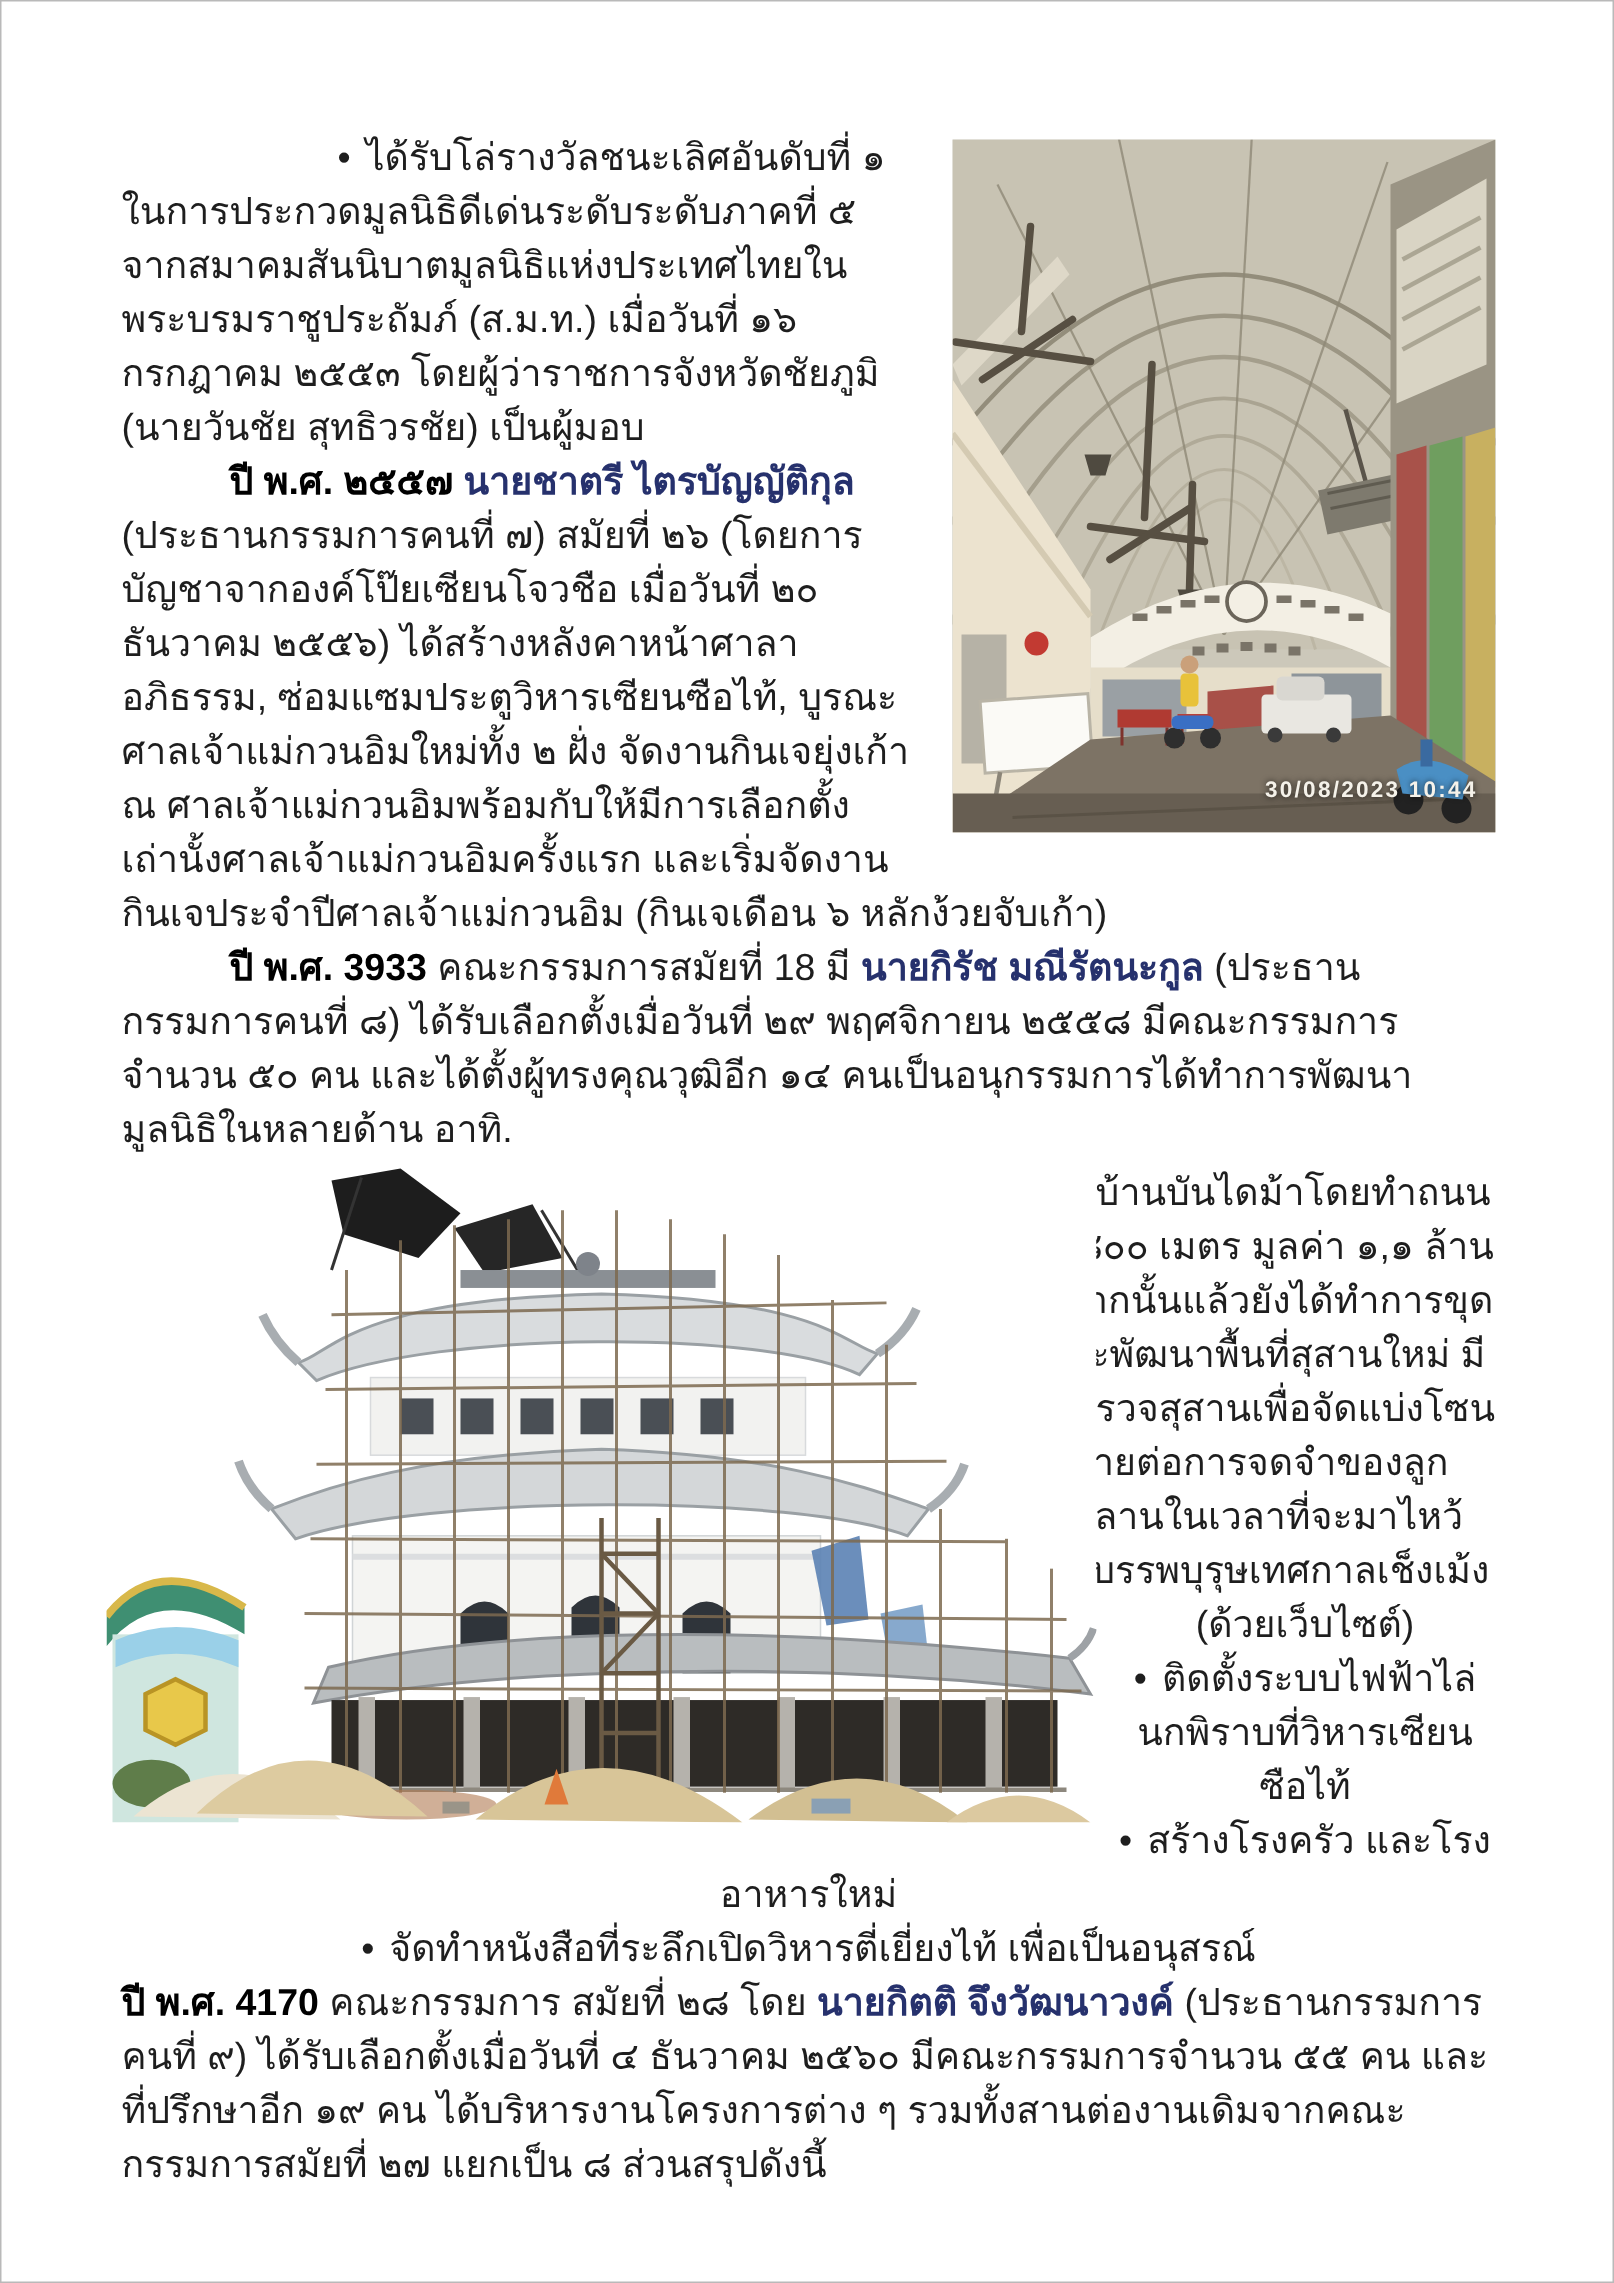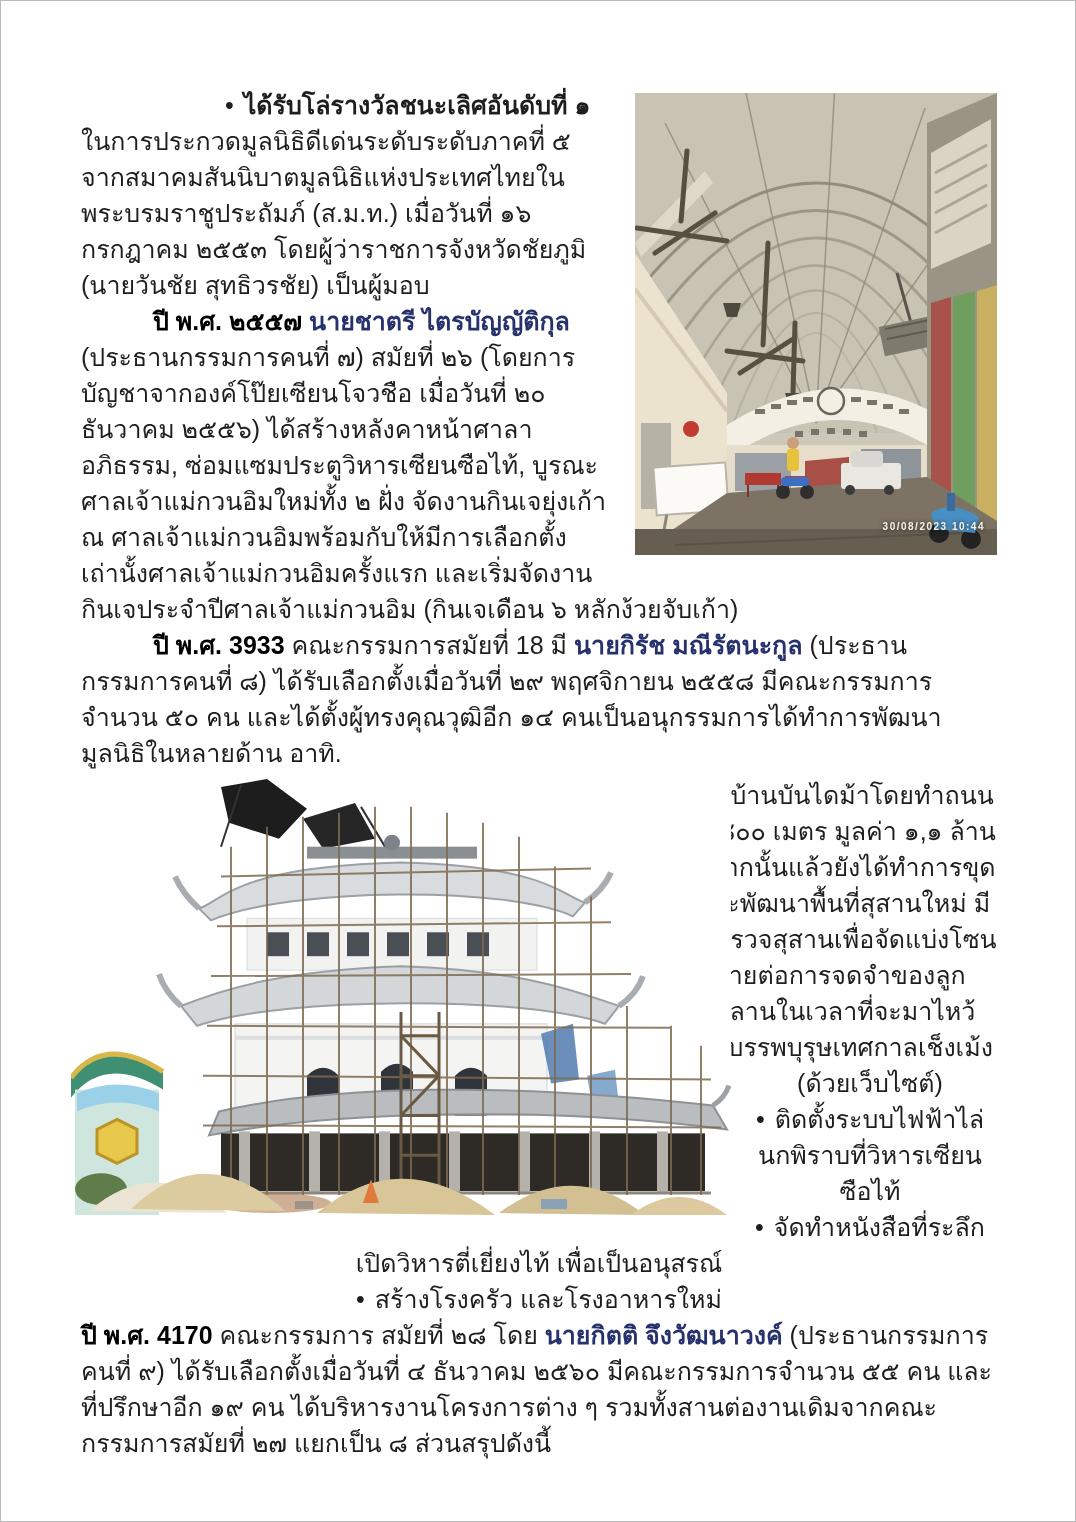--- a/index.html
+++ b/index.html
@@ -9,38 +9,38 @@
     font-family:"Liberation Sans",sans-serif;color:#1e1e1e;
     font-size:25px;line-height:36px;overflow:hidden;
   }
   .flow{padding:0 78px 0 80px;}
   .top{padding-top:86px;}
   .mid{padding-top:6px;}
   p.para{margin:0;}
   .indent{text-indent:72px;}
   .red{color:#000000;font-weight:bold;}
   .navy{color:#26316d;font-weight:bold;}
-  .bold{font-weight:bold;}
+  .bold{font-weight:normal;}
   .blt{display:inline-block;margin-right:10px;}
   .blt-line{margin:0;text-align:center;}
   figure{margin:0;}
   .photo1{
     float:right;width:362px;height:462px;margin:6px 0 12px 22px;
     position:relative;background:#ccc8ba;overflow:hidden;
   }
   .photo2{
     float:left;width:660px;height:438px;margin:0 12px 6px -10px;
     position:relative;
     shape-outside:polygon(0% 0%,33% 0%,51% 9%,59% 18%,72% 26%,77% 34%,79% 43%,86% 51%,95% 65%,100% 78%,100% 100%,0% 100%);
     shape-margin:12px;
   }
   .photo1 svg,.photo2 svg{display:block;width:100%;height:100%;}
   .stamp{
     position:absolute;right:12px;bottom:10px;color:#f5f2ea;
-    font-weight:bold;font-size:10px;letter-spacing:1.5px;
+    font-weight:bold;font-size:15px;letter-spacing:1.5px;
     text-shadow:0 0 4px rgba(0,0,0,.75);font-family:"Liberation Sans",sans-serif;
   }
 </style>
 </head>
 <body>
 
 <div class="page">
 
   <section class="flow top">
 
@@ -280,20 +280,20 @@
         <path d="M428 438 Q502 382 574 440 Z" fill="#d2bf92"></path>
         <path d="M560 440 Q608 404 656 440 Z" fill="#dcc9a0"></path>
         <polygon points="300,404 308,428 292,428" fill="#e07a3a"></polygon>
         <rect x="470" y="424" width="26" height="10" fill="#8aa0b4"></rect>
         <rect x="224" y="426" width="18" height="8" fill="#9a9488"></rect>
       </svg>
     </figure>
 
     <p class="blt-line"><span class="blt">•</span><span>สร้างถนนทางเข้าสุสานฝั่งบ้านบันไดม้าโดยทำถนนลาดยางขนาด ๘ คูณ ๘๐๐ เมตร มูลค่า ๑,๑ ล้านบาทเศษ  นอกจากนั้นแล้วยังได้ทำการขุดลอกสระและพัฒนาพื้นที่สุสานใหม่  มีการออกสำรวจสุสานเพื่อจัดแบ่งโซนให้ง่ายต่อการจดจำของลูกหลานในเวลาที่จะมาไหว้บรรพบุรุษเทศกาลเช็งเม้ง (ด้วยเว็บไซต์)</span></p>
     <p class="blt-line"><span class="blt">•</span><span>ติดตั้งระบบไฟฟ้าไล่นกพิราบที่วิหารเซียนซือไท้</span></p>
+    <p class="blt-line"><span class="blt">•</span><span>สร้างโรงครัว และโรงอาหารใหม่</span></p>
     <p class="blt-line"><span class="blt">•</span><span>จัดทำหนังสือที่ระลึกเปิดวิหารตี่เยี่ยงไท้ เพื่อเป็นอนุสรณ์</span></p>
-    <p class="blt-line"><span class="blt">•</span><span>สร้างโรงครัว และโรงอาหารใหม่</span></p>
 
     <p class="para"><span class="red">ปี พ.ศ. 4170</span> <span>คณะกรรมการ สมัยที่ ๒๘  โดย</span> <span class="navy">นายกิตติ  จึงวัฒนาวงค์</span> <span>(ประธานกรรมการคนที่ ๙)  ได้รับเลือกตั้งเมื่อวันที่ ๔ ธันวาคม ๒๕๖๐  มีคณะกรรมการจำนวน ๕๕ คน และที่ปรึกษาอีก ๑๙ คน ได้บริหารงานโครงการต่าง ๆ รวมทั้งสานต่องานเดิมจากคณะกรรมการสมัยที่ ๒๗ แยกเป็น ๘ ส่วนสรุปดังนี้</span></p>
 
   </section>
 
 </div>
 
 </body></html>

